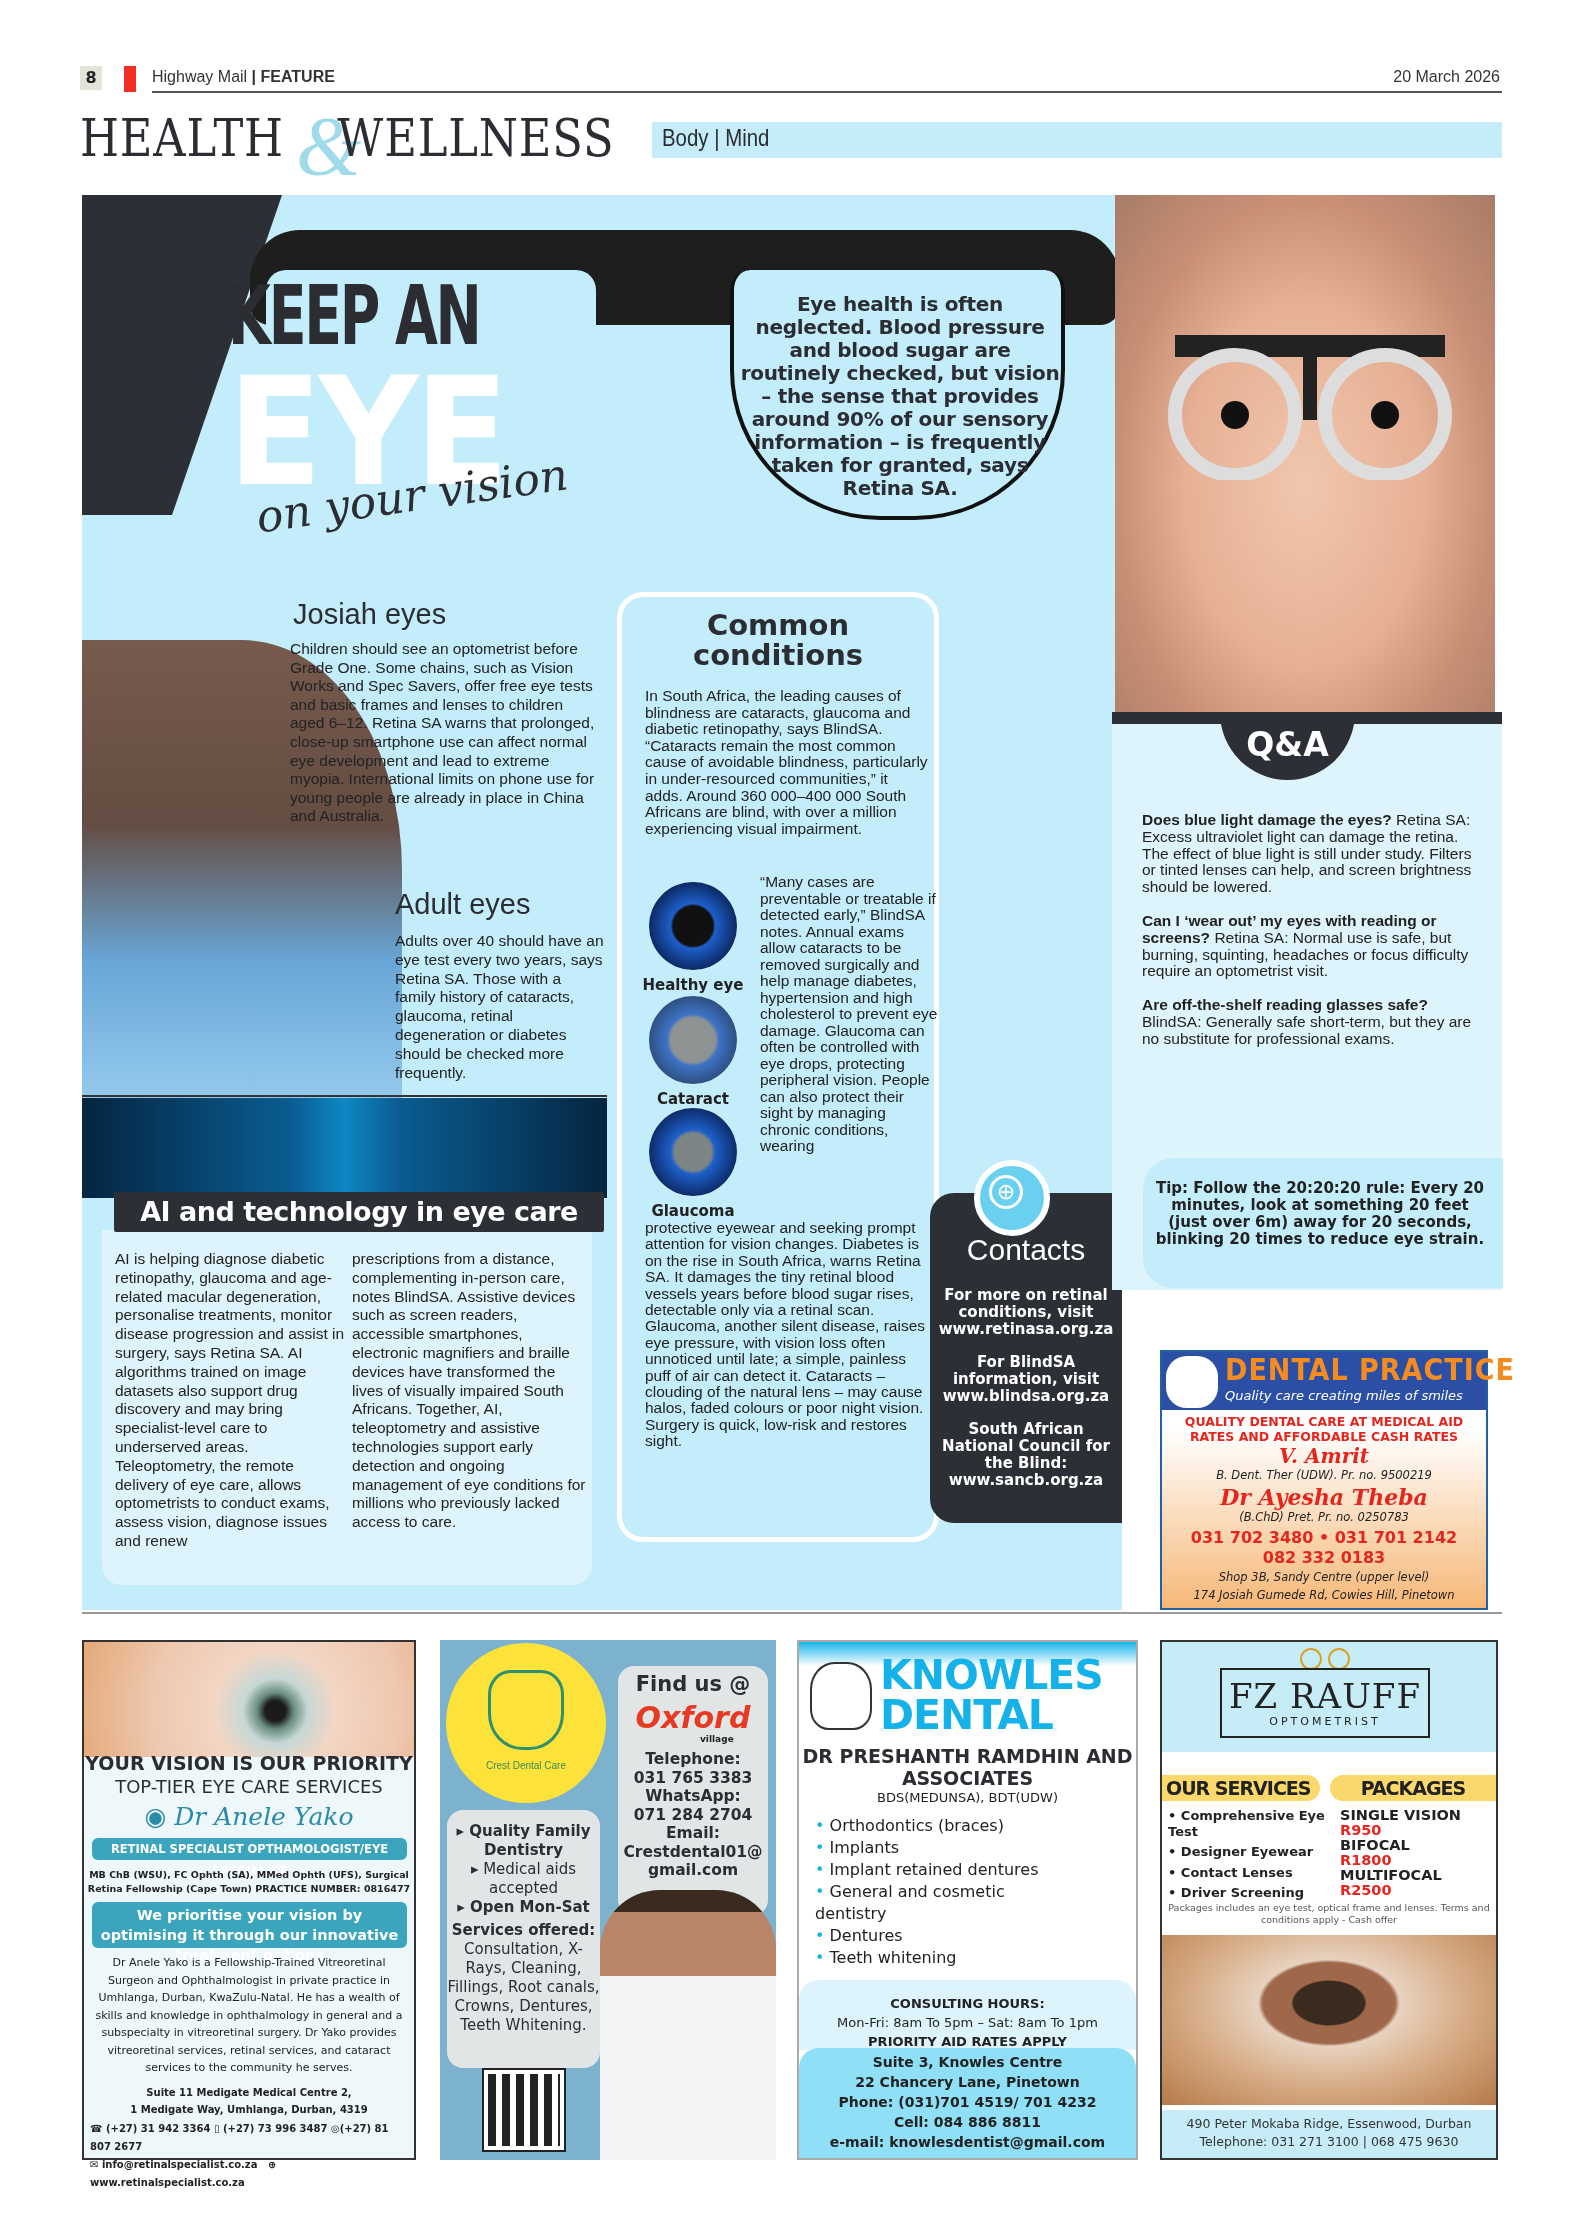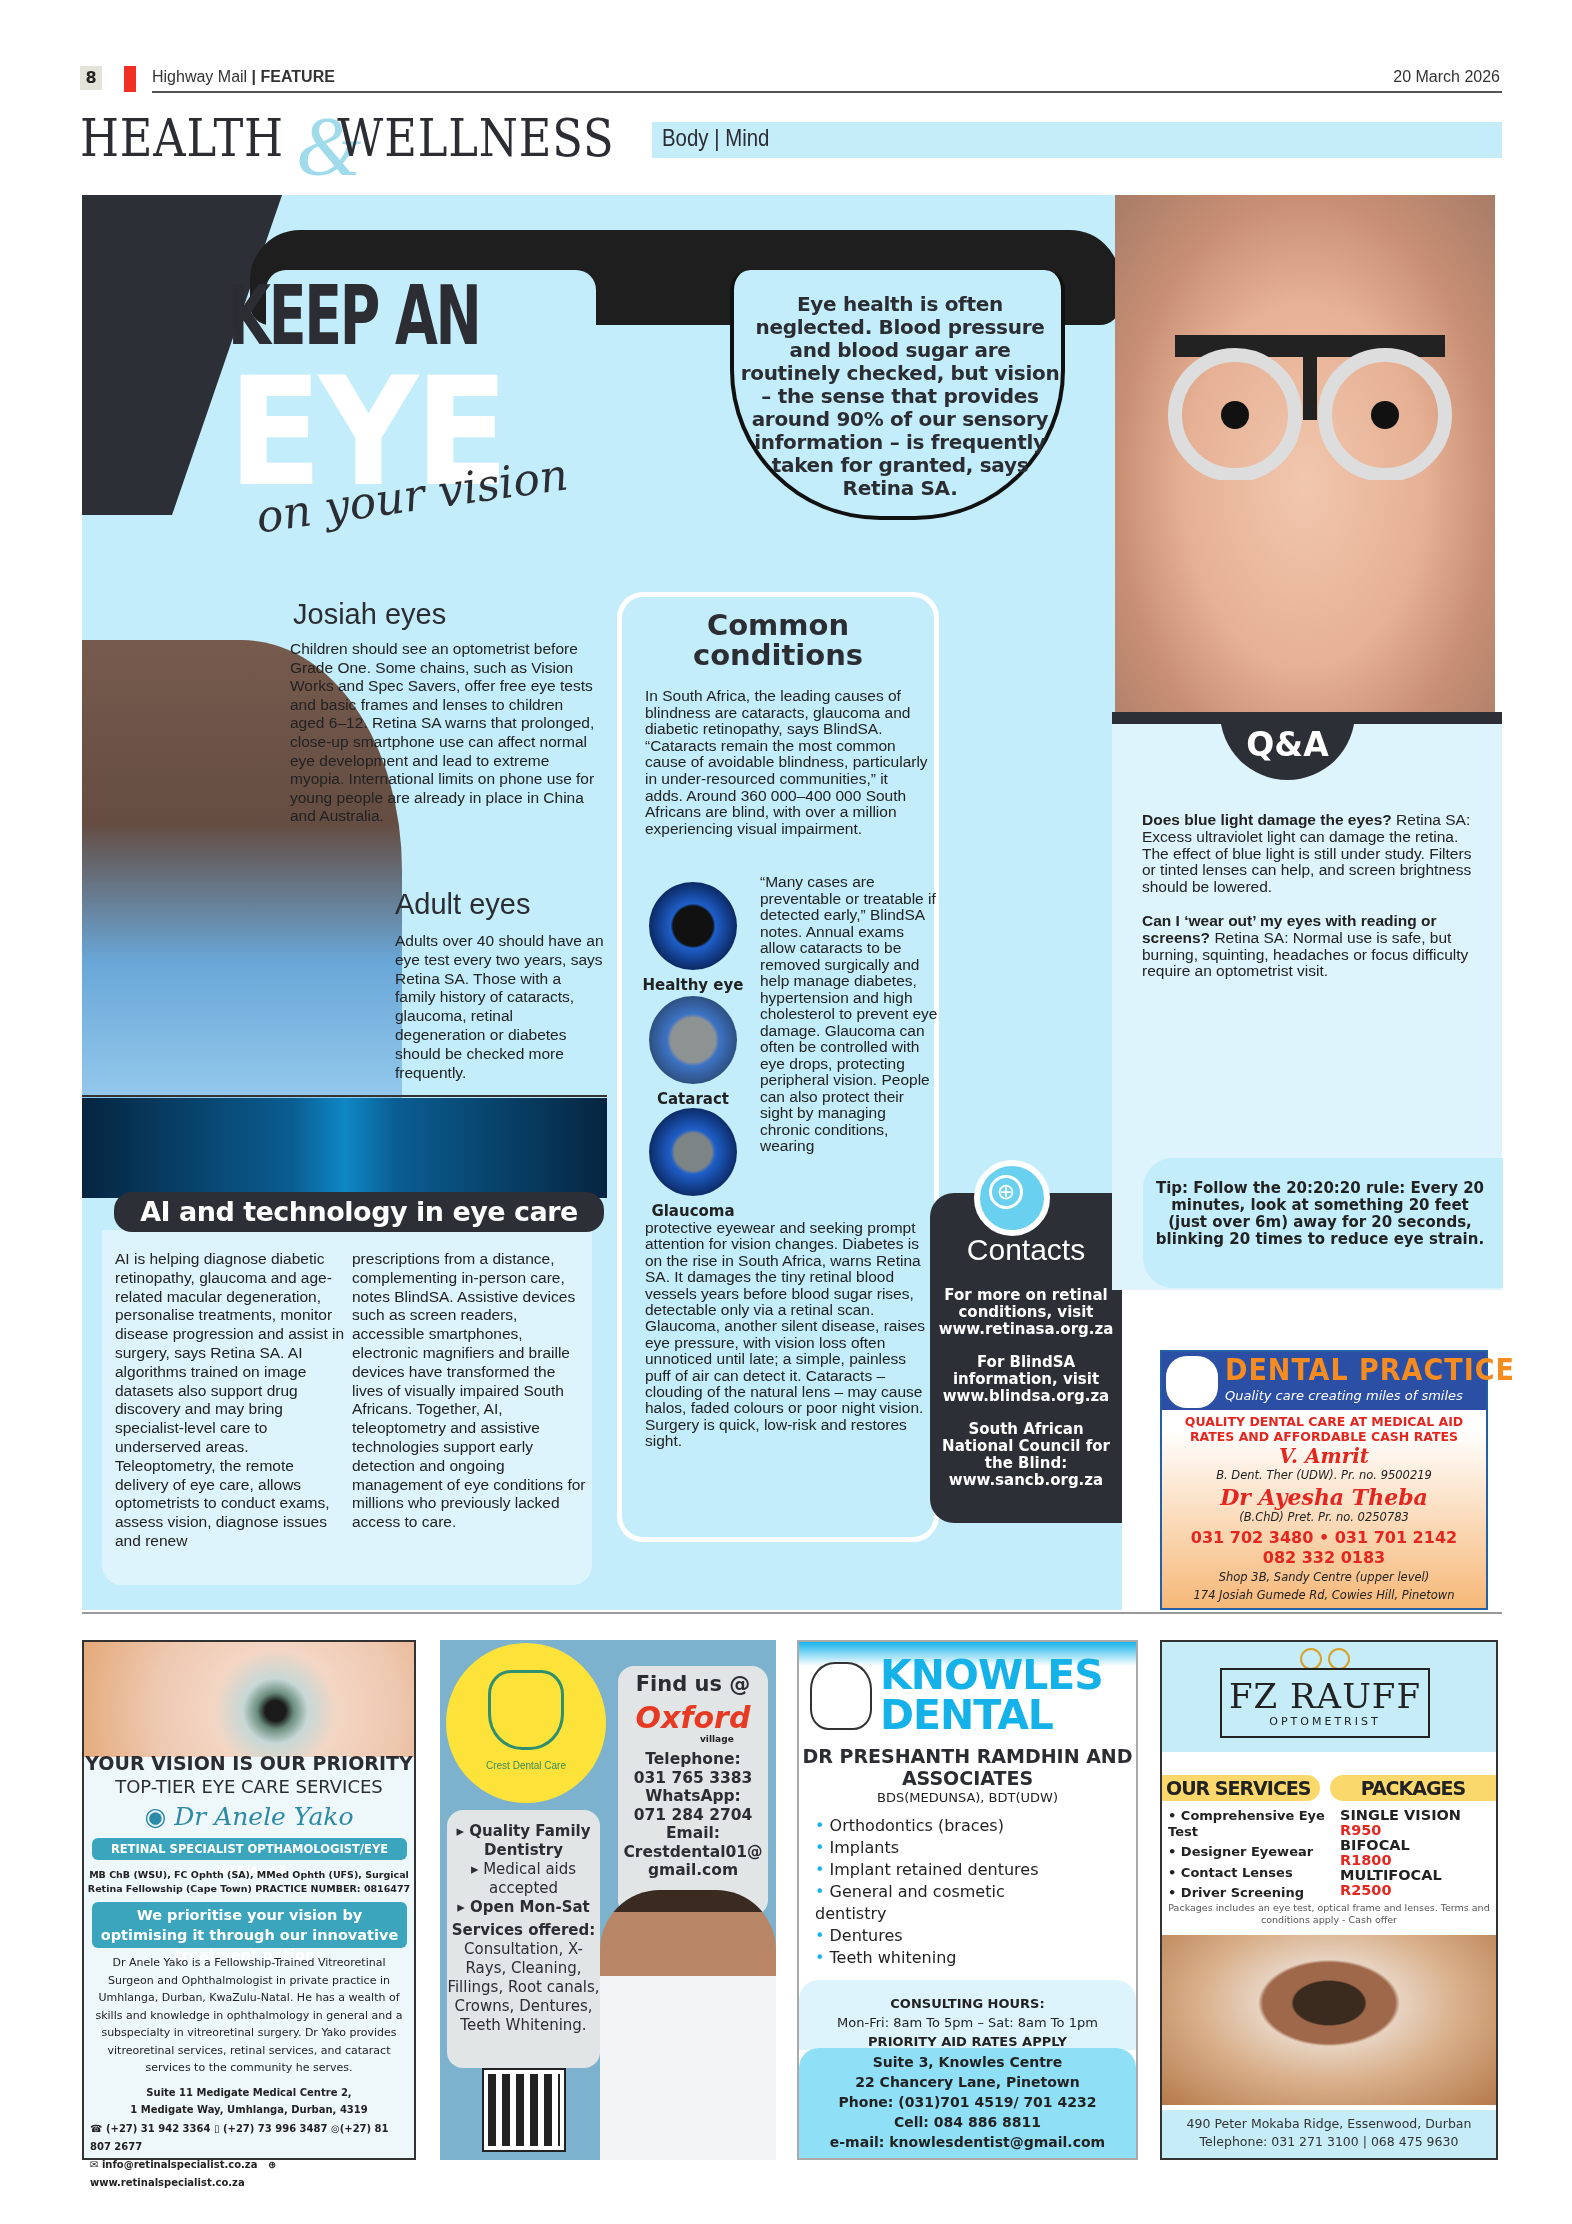--- a/index.html
+++ b/index.html
@@ -38,21 +38,21 @@
 .cc-t1{left:645px;top:688px;width:285px;font-size:15.5px;line-height:16.6px}
 .cc-t2{left:760px;top:874px;width:180px;font-size:15.5px;line-height:16.5px}
 .cc-t3{left:645px;top:1220px;width:290px;font-size:15.5px;line-height:16.4px}
 .iris{width:88px;height:88px;border-radius:50%}
 .iris1{left:649px;top:882px;background:radial-gradient(circle,#111 0 32%,#1e5fc9 36%,#0c2a66 70%,#0a0f22 100%)}
 .iris2{left:649px;top:996px;background:radial-gradient(circle,#8d9293 0 36%,#3d73c5 42%,#2c4b78 75%,#333 100%)}
 .iris3{left:649px;top:1108px;background:radial-gradient(circle,#7c8486 0 30%,#1e5fc9 36%,#0c2a66 72%,#0a0f22 100%)}
 .irl{font:bold 15px "DejaVu Sans",sans-serif;color:#222;width:110px;text-align:center}
 
 .ai-banner{left:82px;top:1098px;width:525px;height:100px;background:linear-gradient(90deg,#052540,#0a5d92 40%,#0e87c4 50%,#0a5d92 60%,#052540)}
-.ai-head{left:114px;top:1192px;width:490px;height:40px;background:#2c2f36;border-radius:18px;color:#fff;font:bold 27px "DejaVu Sans",sans-serif;text-align:center;line-height:40px;letter-spacing:-.5px}
+.ai-head{left:114px;top:1192px;width:490px;height:40px;background:#2c2f36;border-radius:2px;color:#fff;font:bold 27px "DejaVu Sans",sans-serif;text-align:center;line-height:40px;letter-spacing:-.5px}
 .ai-box{left:102px;top:1230px;width:490px;height:355px;background:#def4fc;border-radius:0 0 20px 20px}
 .ai-c1{left:115px;top:1250px;width:230px;font-size:15.5px;line-height:18.8px}
 .ai-c2{left:352px;top:1250px;width:235px;font-size:15.5px;line-height:18.8px}
 
 .ct-circle{left:974px;top:1160px;width:76px;height:76px;border-radius:50%;background:#6ad0ef;border:6px solid #fff}
 .ct-globe{left:989px;top:1175px;width:34px;height:34px;border-radius:50%;border:3px solid #fff;color:#fff;text-align:center;font-size:22px;line-height:28px}
 .ct-box{left:930px;top:1193px;width:192px;height:330px;background:#2c2f36;border-radius:24px 0 0 24px}
 .ct-h{left:930px;top:1233px;width:192px;text-align:center;color:#fff;font-size:30px}
 .ct-t{left:935px;top:1287px;width:182px;text-align:center;color:#fff;font:bold 15px "DejaVu Sans",sans-serif;line-height:17px}
 .ct-t p{margin-bottom:16px}
@@ -196,20 +196,21 @@
   <circle cx="70" cy="85" r="14" fill="#111"></circle>
   <circle cx="220" cy="85" r="14" fill="#111"></circle>
   <rect x="138" y="20" width="14" height="70" fill="#222"></rect>
 </svg>
 <div class="abs qa-box"></div>
 <div class="abs qa-bar"></div>
 <div class="abs qa-cap">Q&amp;A</div>
 <div class="abs qa-t">
   <p><b>Does blue light damage the eyes?</b> <span>Retina SA: Excess ultraviolet light can damage the retina. The effect of blue light is still under study. Filters or tinted lenses can help, and screen brightness should be lowered.</span></p>
   <p><b>Can I ‘wear out’ my eyes with reading or screens?</b> <span>Retina SA: Normal use is safe, but burning, squinting, headaches or focus difficulty require an optometrist visit.</span></p>
+  <p><b>Are off-the-shelf reading glasses safe?</b> <span>BlindSA: Generally safe short-term, but they are no substitute for professional exams.</span></p>
 </div>
 <div class="abs tip"></div>
 <div class="abs tip-t">Tip: Follow the 20:20:20 rule: Every 20 minutes, look at something 20 feet (just over 6m) away for 20 seconds, blinking 20 times to reduce eye strain.</div>
 
 <div class="abs sep"></div>
 
 <div class="abs dp"></div>
 <div class="abs dp-head"></div>
 <div class="abs dp-tooth"></div>
 <div class="abs dp-title">DENTAL PRACTICE</div>

